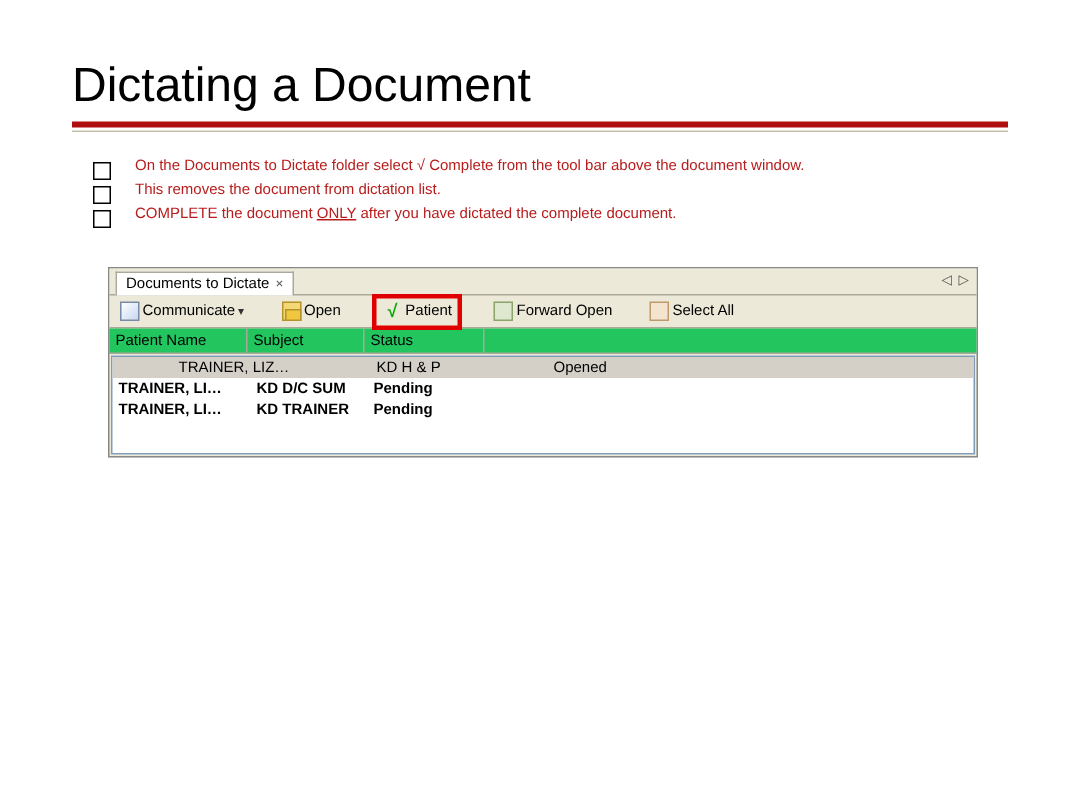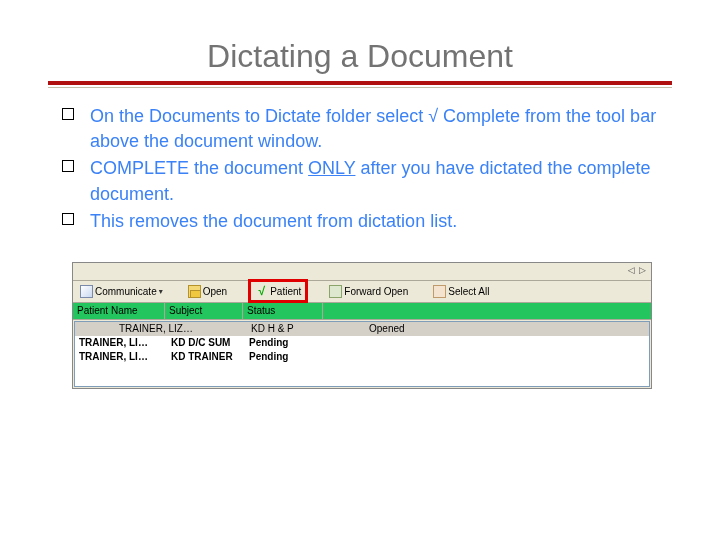--- a/index.html
+++ b/index.html
@@ -7,24 +7,23 @@
     width: 720px;
     height: 540px;
     background: #fff;
     font-family: Verdana, Geneva, sans-serif;
     padding: 38px 48px 20px 48px;
     position: relative;
   }
   .title {
     font-size: 32px;
     font-weight: normal;
-    color: #737373;
+    color: #000000;
     margin-bottom: 6px;
     font-family: Verdana, sans-serif;
-    text-align: center;
   }
   .rule-wrap {
     width: 100%;
     margin-bottom: 16px;
   }
   .rule-red {
     height: 4px;
     background: #b01010;
     width: 100%;
   }
@@ -35,23 +34,23 @@
     margin-top: 2px;
   }
   .bullets {
     list-style: none;
     padding-left: 10px;
     margin-bottom: 28px;
   }
   .bullets li {
     position: relative;
     padding-left: 32px;
-    font-size: 18px;
+    font-size: 10px;
     line-height: 1.4;
-    color: #3b82f6;
+    color: #b91c1c;
     margin-bottom: 2px;
   }
   .bullets li::before {
     content: "";
     position: absolute;
     left: 4px;
     top: 4px;
     width: 10px;
     height: 10px;
     border: 1.5px solid #000;
@@ -194,27 +193,31 @@
 <body>
 
 <h1 class="title">Dictating a Document</h1>
 <div class="rule-wrap">
   <div class="rule-red"></div>
   <div class="rule-gray"></div>
 </div>
 
 <ul class="bullets">
   <li>On the Documents to Dictate folder select √ Complete from the tool bar above the document window.</li>
+  <li>This removes the document from dictation list.</li>
   <li><span>COMPLETE the document <span class="underline">ONLY</span> after you have dictated the complete document.</span></li>
-  <li>This removes the document from dictation list.</li>
 </ul>
 
 <div class="screenshot">
 
   <div class="tabbar">
+    <div class="tab">
+      <span>Documents to Dictate</span>
+      <span class="tab-close">×</span>
+    </div>
     <div class="tab-nav">◁ ▷</div>
   </div>
 
   <div class="toolbar">
     <div class="tb-btn">
       <span class="tb-icon icon-communicate"></span>
       <span>Communicate</span>
       <span class="dropdown-arrow">▾</span>
     </div>
     <div class="tb-btn">

